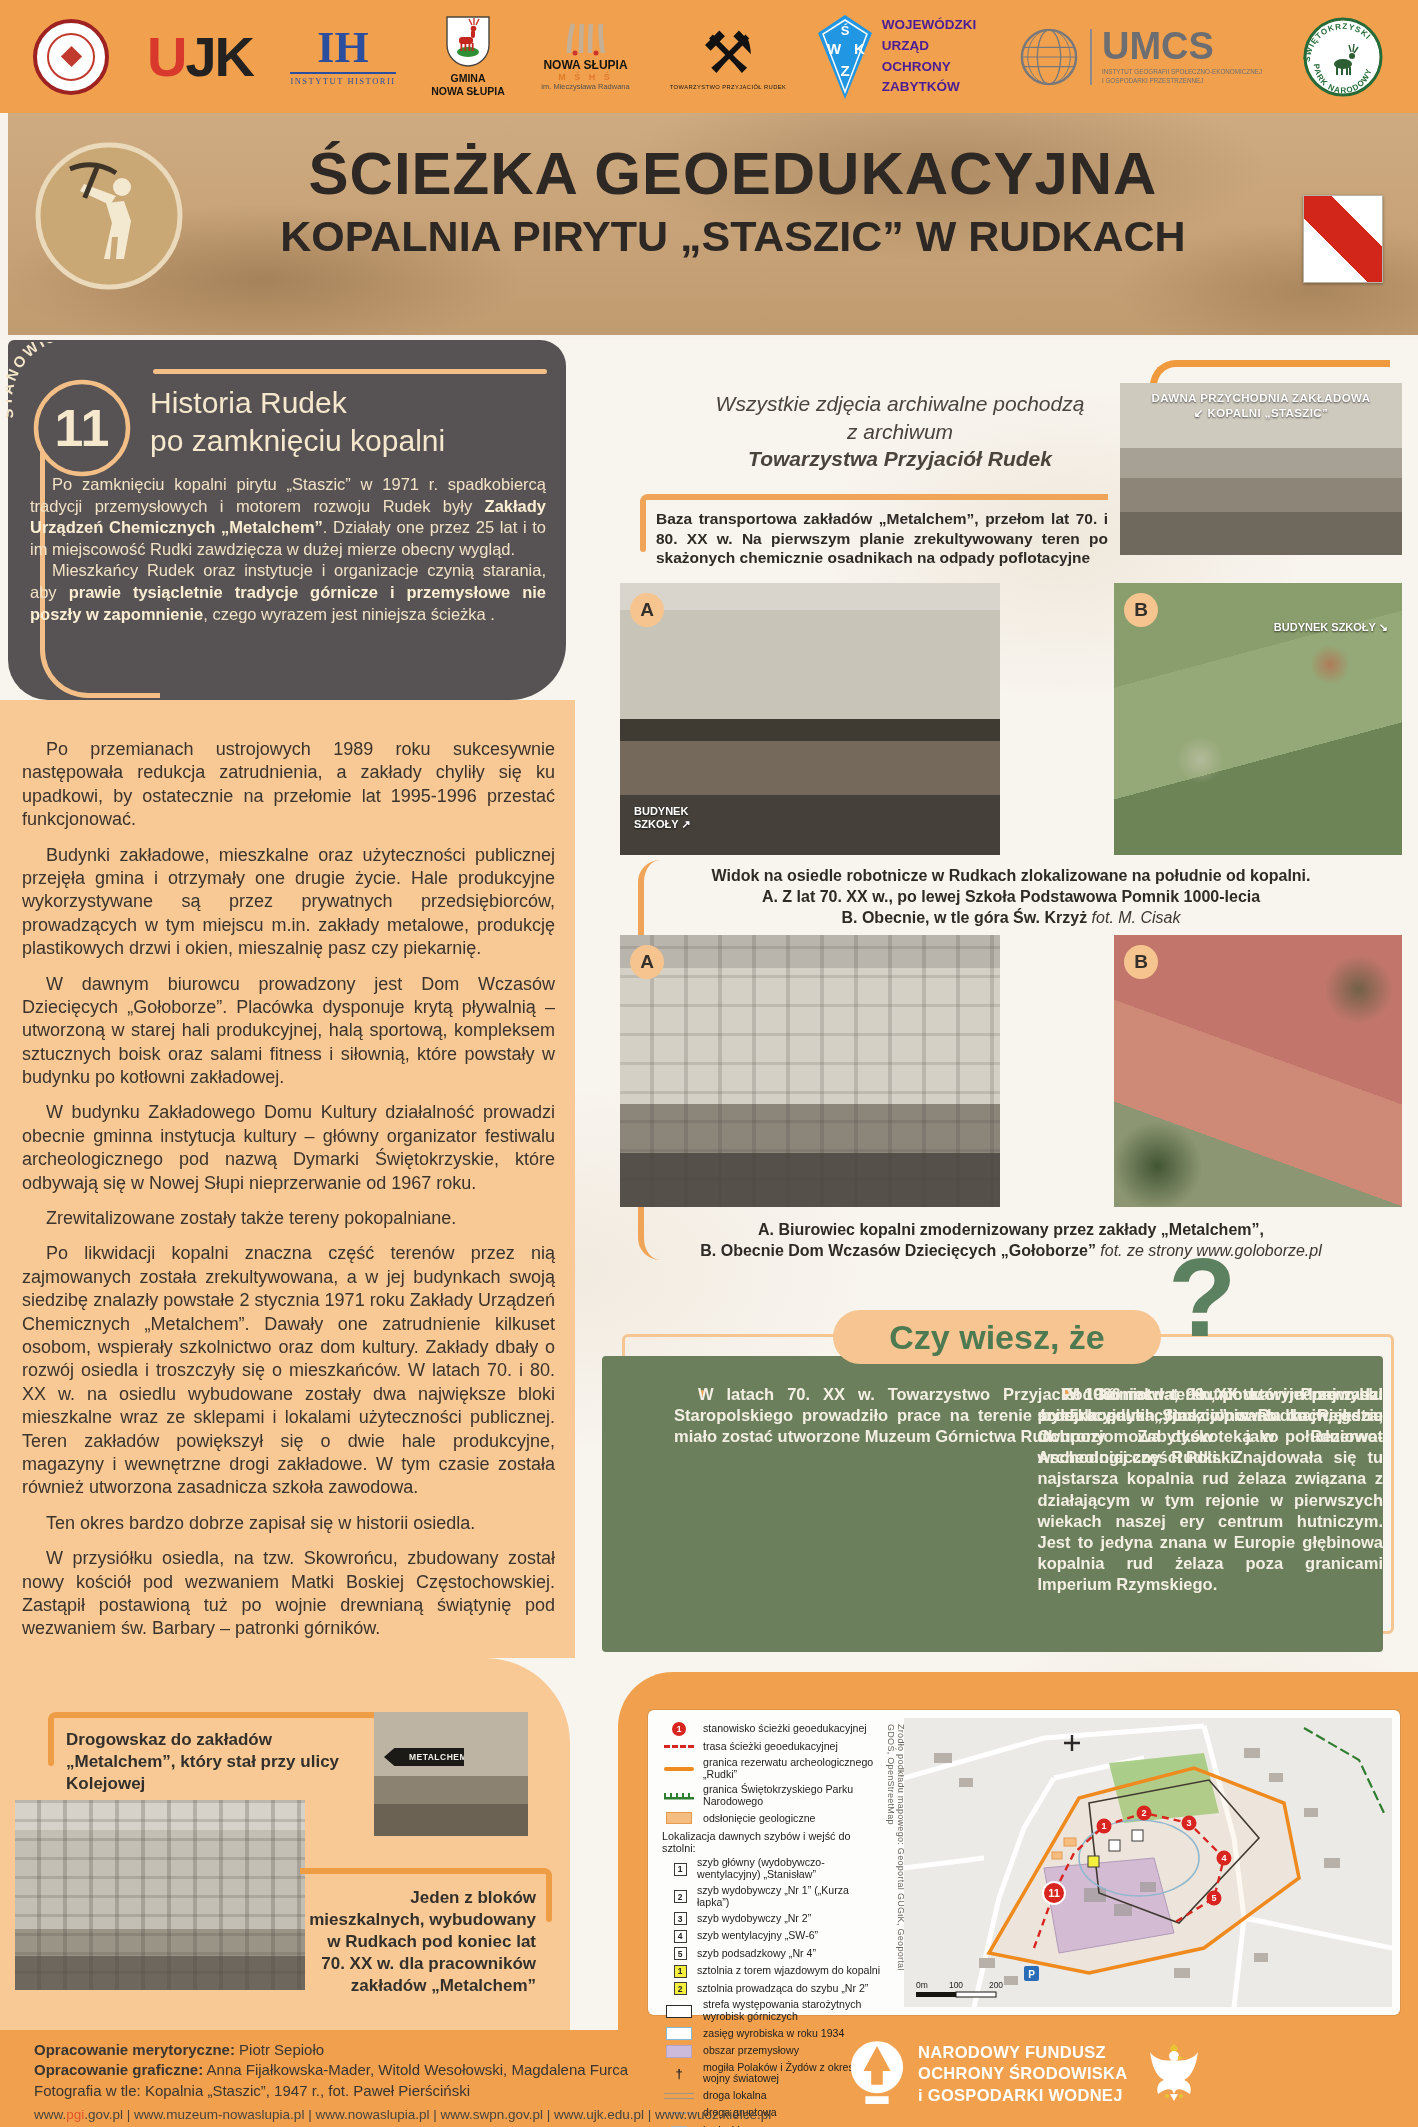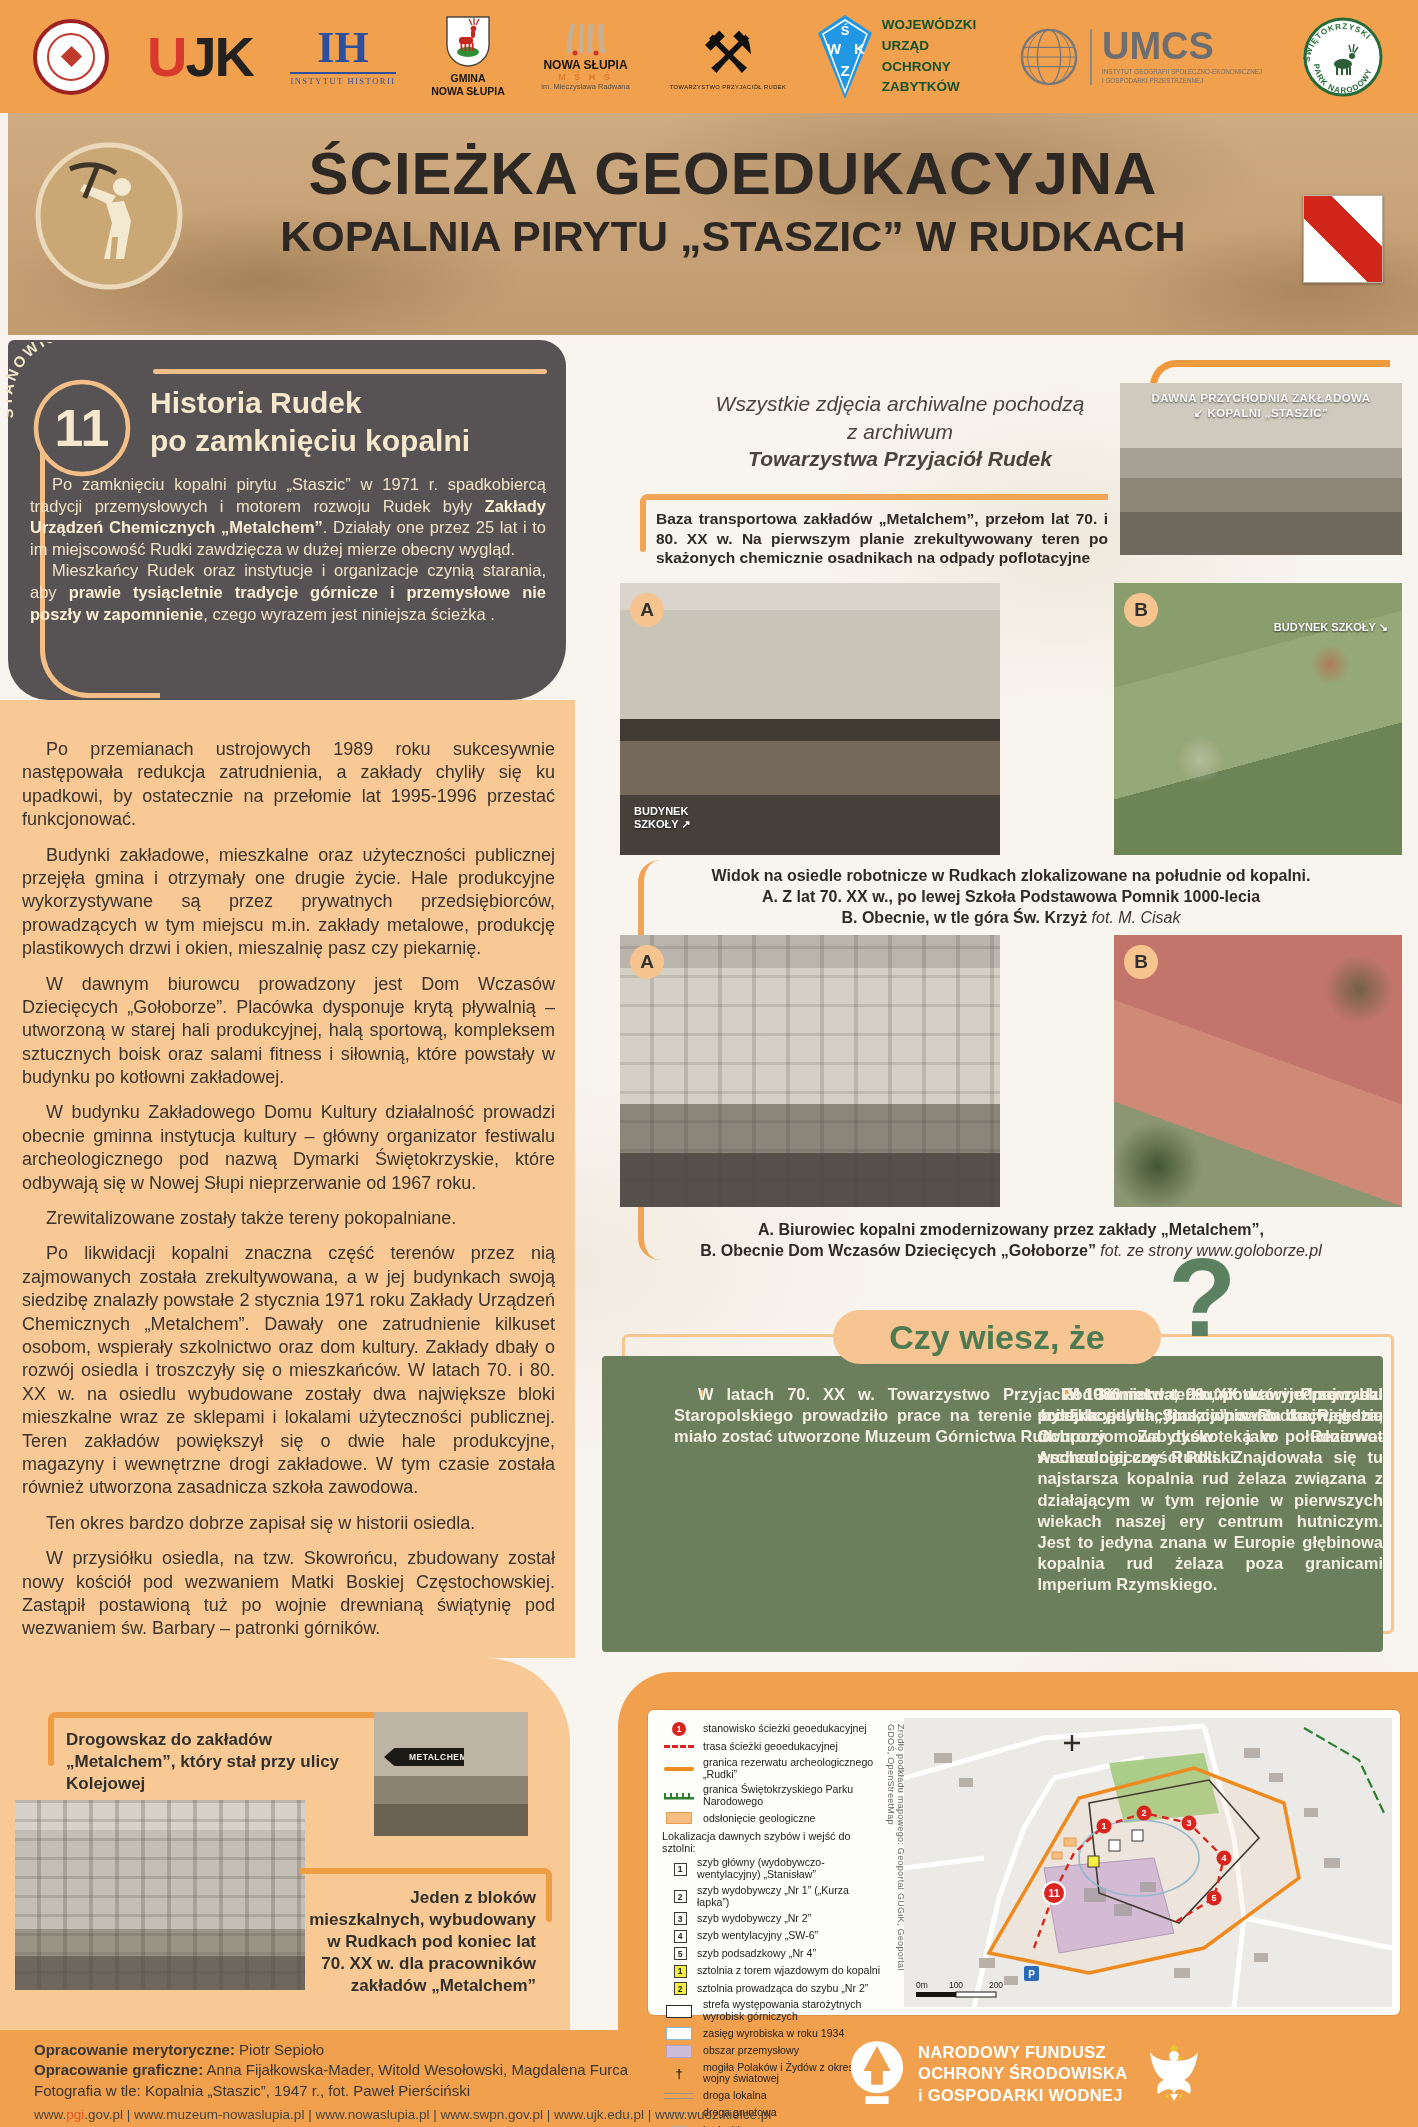--- a/index.html
+++ b/index.html
@@ -23,21 +23,21 @@
   .lg-gmina { left:428px; width:80px; }
   .gm-t { font-size:10.5px; font-weight:bold; text-align:center; line-height:1.25; margin-top:3px; color:#17140f; }
   .lg-mshs { left:528px; width:115px; }
   .ms1 { font-size:12px; font-weight:bold; color:#17140f; margin-top:2px; }
   .ms2 { font-size:9px; font-weight:bold; color:#e07b28; letter-spacing:3px; }
   .ms3 { font-size:7.5px; color:#55504a; }
   .lg-tpr { left:668px; width:120px; }
   .hammers { font-size:58px; line-height:1; color:#111; }
   .tpr-cap { font-size:5.8px; color:#17140f; letter-spacing:.4px; margin-top:2px; }
   .lg-wuoz { left:806px; width:180px; flex-direction:row !important; gap:8px; }
-  .wuoz-lines { font-size:13.5px; font-weight:bold; color:#14532d; line-height:1.55; }
+  .wuoz-lines { font-size:13.5px; font-weight:bold; color:#4c1d95; line-height:1.55; }
   .lg-umcs { left:1005px; width:270px; flex-direction:row !important; gap:10px; }
   .umcs-div { width:2px; height:56px; background:#8a8b8e; }
   .umcs-big { font-size:38px; font-weight:bold; color:#6d6e71; line-height:1; }
   .umcs-sub { font-size:6.3px; color:#6d6e71; margin-top:3px; line-height:1.4; }
   .lg-park { left:1298px; width:90px; }
 
   
   .title-band { left:8px; top:113px; width:1418px; height:222px; z-index:5;
     background:
       radial-gradient(ellipse 420px 120px at 18% 75%, rgba(116,83,48,.38), transparent 62%),
@@ -57,21 +57,21 @@
     background:
       radial-gradient(ellipse 400px 260px at 75% 12%, rgba(213,193,162,.25), transparent 60%),
       radial-gradient(ellipse 500px 300px at 40% 55%, rgba(213,193,162,.2), transparent 60%),
       radial-gradient(ellipse 420px 280px at 85% 85%, rgba(213,193,162,.25), transparent 60%),
       #f8f4ee; }
 
   
   .station-box { left:8px; top:340px; width:558px; height:360px; background:#575354; border-radius:6px 26px 56px 40px; z-index:3; }
   .station-hr { left:153px; top:369px; width:394px; height:5px; background:#f3bf86; border-radius:3px; z-index:4; }
   .station-badge { left:6px; top:342px; z-index:4; }
-  .station-heading { left:150px; top:384px; z-index:4; font-size:30px; font-weight:bold; color:#f6e8cc; line-height:1.25; }
+  .station-heading { left:150px; top:384px; z-index:4; font-size:30px; font-weight:normal; color:#f6e8cc; line-height:1.25; }
   .station-heading span { position:static; display:block; }
   .station-intro { left:30px; top:474px; width:516px; z-index:4; font-size:16.5px; line-height:1.31; color:#f2e2c6; text-align:justify; }
   .station-intro p { position:static; text-indent:22px; }
   .station-intro b { color:#fbeed2; }
   .station-intro span, .station-intro b { position:static; }
   .orange-L { left:40px; top:452px; width:120px; height:246px; border-left:5px solid #f3bf86; border-bottom:5px solid #f3bf86; border-bottom-left-radius:48px; z-index:4; }
 
   
   .left-col { left:0; top:700px; width:575px; height:958px; background:#f8c995; z-index:2; padding:38px 20px 0 22px; }
   .left-col p { position:static; font-size:18px; line-height:1.3; color:#3b332c; text-align:justify; text-indent:24px; margin-bottom:12px; }

